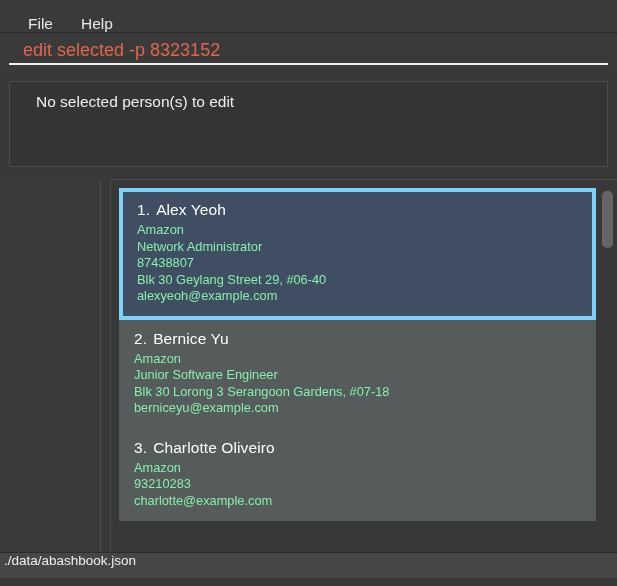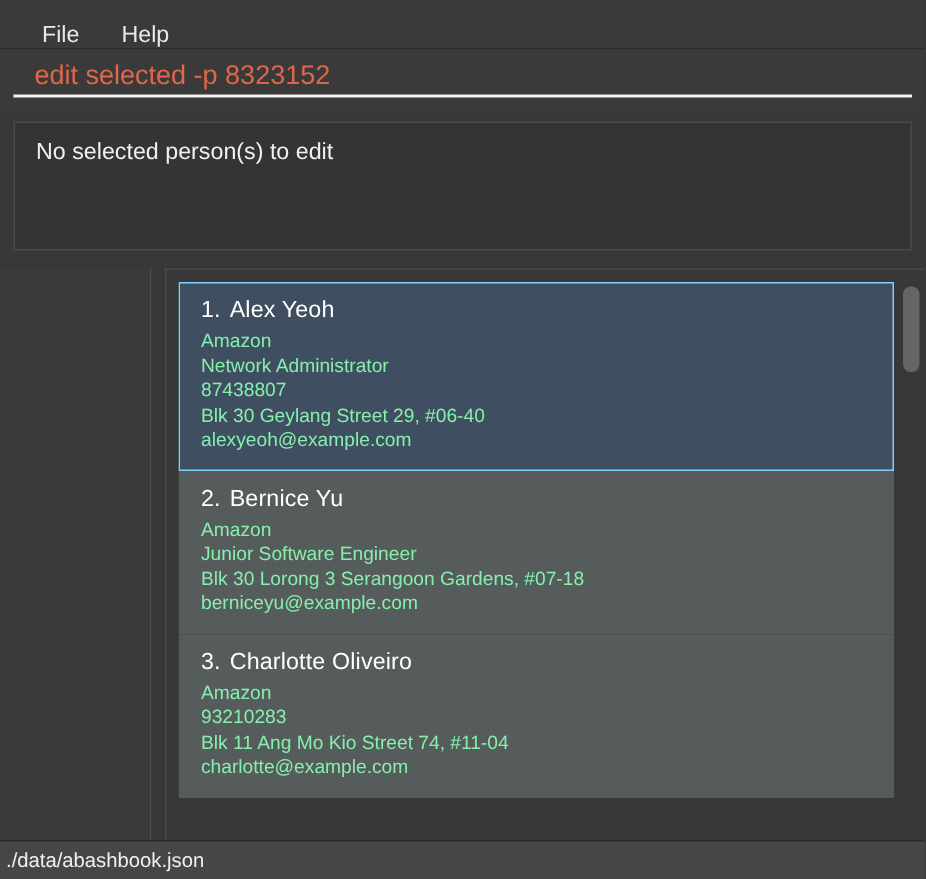--- a/index.html
+++ b/index.html
@@ -75,20 +75,21 @@
     background: #343434;
     border: 1px solid #4a4a4a;
     box-sizing: border-box;
     padding: 11px 14px;
   }
   #result-text {
     font-size: 15.5px;
     color: #f0f0f0;
     line-height: 1.2;
     white-space: pre-wrap;
+    margin-left: 12px;
   }
 
   
   #main-area {
     position: absolute;
     left: 0;
     top: 179px;
     width: 617px;
     height: 381px;
     background: #383838;
@@ -130,21 +131,21 @@
 
   .person-card {
     background: #565b5b;
     border: 1px solid transparent;
     box-sizing: border-box;
     padding: 9px 14px 11px 14px;
     color: #ececec;
   }
   .person-card.selected {
     background: #3f4e60;
-    border: 1px solid #7dd3fc;
+    border: 4px solid #7dd3fc;
   }
   .card-title {
     font-size: 15.5px;
     color: #ffffff;
     margin-bottom: 3px;
     letter-spacing: 0.1px;
   }
   .card-index { margin-right: 6px; }
   .card-line {
     font-size: 12.8px;
@@ -168,27 +169,27 @@
     width: 11px;
     height: 57px;
     background: #656565;
     border-radius: 5px;
   }
 
   
   #status-bar {
     position: absolute;
     left: 0;
-    bottom: 0;
+    bottom: 8px;
     width: 617px;
     height: 26px;
     background: #464646;
     border-top: 1px solid #2c2c2c;
     display: flex;
-    align-items: center;
+    align-items: flex-start;
     padding-left: 4px;
     box-sizing: border-box;
   }
   #status-text {
     font-size: 13.5px;
     color: #f0f0f0;
   }
 </style>
 </head>
 <body>
@@ -225,21 +226,20 @@
           <div class="card-title"><span class="card-index">2.</span><span>Bernice Yu</span></div>
           <div class="card-line">Amazon</div>
           <div class="card-line">Junior Software Engineer</div>
           <div class="card-line">Blk 30 Lorong 3 Serangoon Gardens, #07-18</div>
           <div class="card-line">berniceyu@example.com</div>
         </div>
         <div class="person-card">
           <div class="card-title"><span class="card-index">3.</span><span>Charlotte Oliveiro</span></div>
           <div class="card-line">Amazon</div>
           <div class="card-line">93210283</div>
-          <div class="card-line">Blk 11 Ang Mo Kio Street 74, #11-04</div>
           <div class="card-line">charlotte@example.com</div>
         </div>
       </div>
     <div id="scrollbar-track">
       <div id="scrollbar-thumb"></div>
     </div>
   </div>
 </div>
 
 <div id="status-bar">

